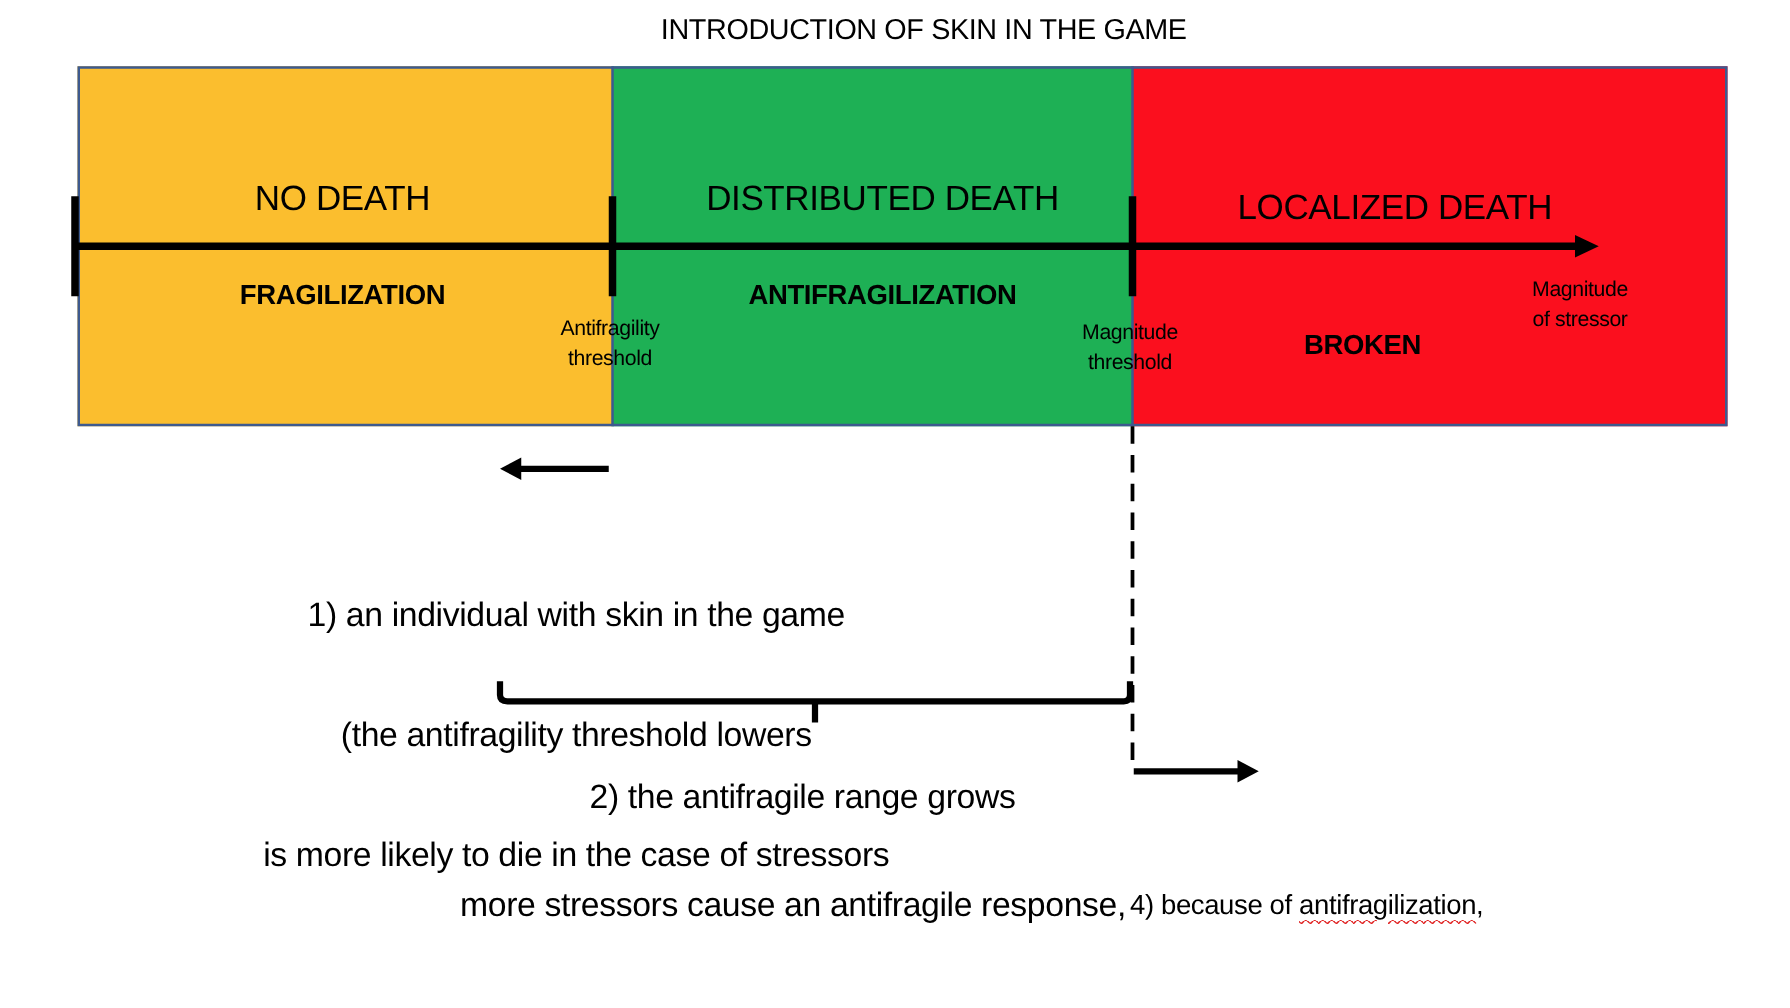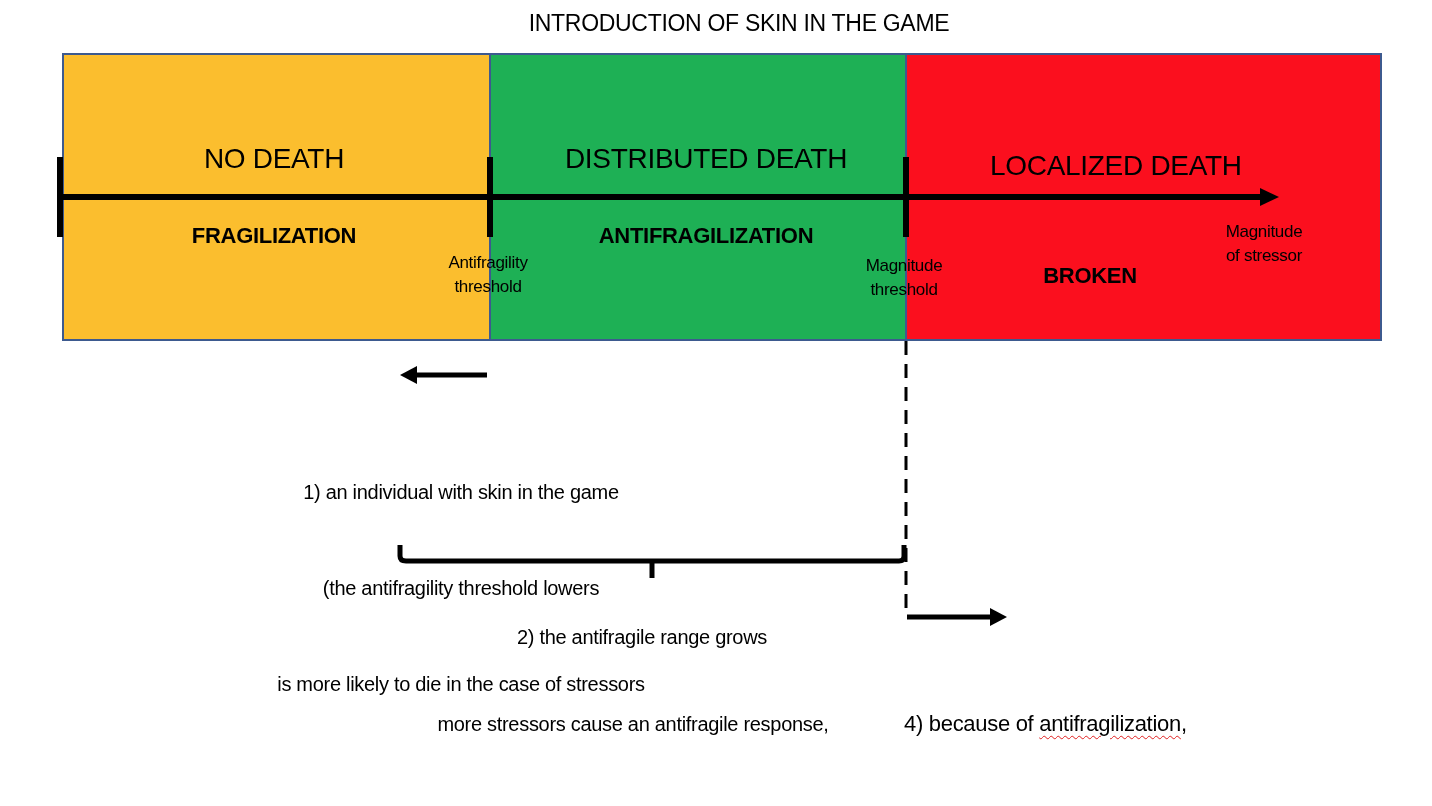--- a/index.html
+++ b/index.html
@@ -7,21 +7,21 @@
            font-family: "Liberation Sans", "DejaVu Sans", sans-serif; color: #000; }
     .abs { position: absolute; }
     .title { left: 0; width: 1478px; top: 10px; text-align: center; font-size: 23px; letter-spacing: -0.3px; }
     .zone { position: absolute; top: 53px; height: 288px; box-sizing: border-box; }
     .zone-frame { position: absolute; left: 62px; top: 53px; width: 1320px; height: 288px;
                   border: 2px solid #3d5a8f; box-sizing: border-box; pointer-events: none; }
     .zone-divider { position: absolute; top: 53px; width: 2px; height: 288px; background: #3d5a8f; }
     .zlabel { position: absolute; text-align: center; font-size: 28px; letter-spacing: -0.3px; white-space: nowrap; }
     .zbold { position: absolute; text-align: center; font-size: 22px; font-weight: bold; letter-spacing: -0.3px; white-space: nowrap; }
     .small { position: absolute; text-align: center; font-size: 17px; line-height: 24px; letter-spacing: -0.3px; white-space: nowrap; }
-    .note { position: absolute; text-align: center; font-size: 20px; line-height: 32px; letter-spacing: -0.3px; white-space: pre; }
+    .note { position: absolute; text-align: center; font-size: 27px; line-height: 32px; letter-spacing: -0.3px; white-space: pre; }
     .note-left { position: absolute; text-align: left; font-size: 22px; line-height: 32px; letter-spacing: -0.3px; white-space: pre; }
     .squiggle { text-decoration: underline wavy #e02020; text-decoration-thickness: 1px; text-underline-offset: 4px; }
     svg.overlay { position: absolute; left: 0; top: 0; }
   </style>
 </head>
 <body>
 
 <div class="abs title">INTRODUCTION OF SKIN IN THE GAME</div>
 
 <div class="zone" style="left:62px; width:428px; background:#fbbe2e;"></div>

